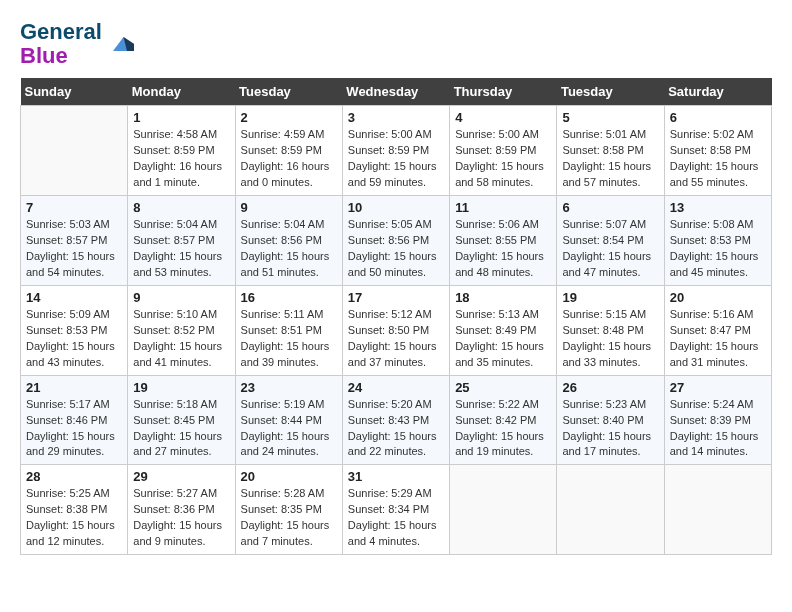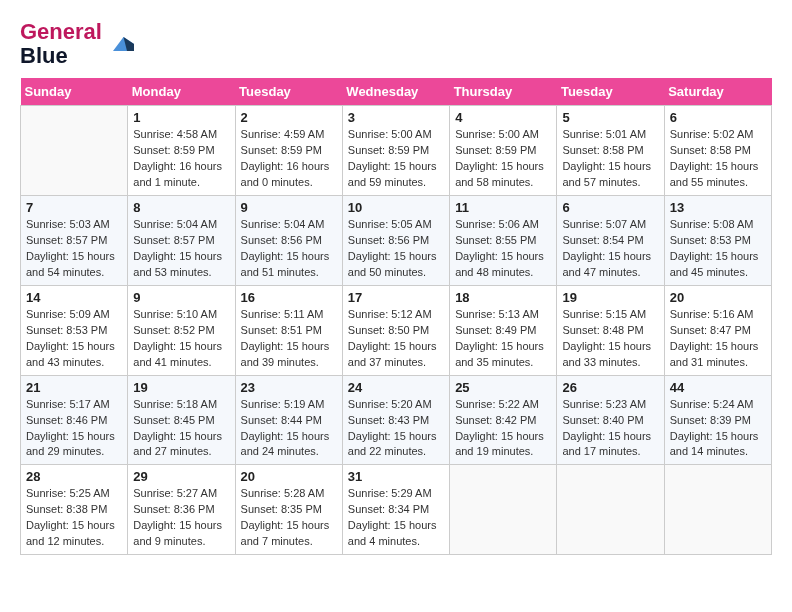--- a/index.html
+++ b/index.html
@@ -20,21 +20,21 @@
       display: flex;
       align-items: center;
     }
     .logo-text {
       font-size: 22px;
       font-weight: bold;
       color: #1a3a5c;
       line-height: 1.1;
     }
     .logo-text span {
-      color: #be185d;
+      color: #0c4a6e;
     }
     .logo-icon {
       width: 28px;
       height: 28px;
       margin-left: 4px;
     }
     .title-block {
       text-align: right;
     }
     .month-title {
@@ -45,21 +45,21 @@
     .location {
       font-size: 15px;
       color: #333;
     }
     .calendar {
       width: 100%;
       border-collapse: collapse;
       font-size: 11px;
     }
     .calendar th {
-      background-color: #ec4899;
+      background-color: #404040;
       color: #fff;
       padding: 6px 4px;
       text-align: left;
       font-size: 13px;
       font-weight: bold;
     }
     .calendar td {
       border: 1px solid #ccc;
       vertical-align: top;
       padding: 4px 5px;
@@ -87,21 +87,21 @@
     }
   </style>
 </head>
 <body>
 
 <div class="header">
   <div class="logo">
     <div>
       <div class="logo-text">
         <span>General</span><br>
-        <span style="color:#0f172a;">Blue</span>
+        <span style="color:#a21caf;">Blue</span>
       </div>
     </div>
     <svg class="logo-icon" viewBox="0 0 40 40">
       <polygon points="10,30 25,10 40,20 40,30" fill="#4a90d9"></polygon>
       <polygon points="25,10 40,20 40,30 30,30" fill="#1a3a5c"></polygon>
     </svg>
   </div>
   <div class="title-block">
     <div class="month-title"></div>
     <div class="location"></div>
@@ -227,21 +227,21 @@
         </td>
         <td>
           <span class="day-number">25</span>
           <div class="day-info">Sunrise: 5:22 AM<br>Sunset: 8:42 PM<br>Daylight: 15 hours<br>and 19 minutes.</div>
         </td>
         <td>
           <span class="day-number">26</span>
           <div class="day-info">Sunrise: 5:23 AM<br>Sunset: 8:40 PM<br>Daylight: 15 hours<br>and 17 minutes.</div>
         </td>
         <td>
-          <span class="day-number">44</span>
+          <span class="day-number">27</span>
           <div class="day-info">Sunrise: 5:24 AM<br>Sunset: 8:39 PM<br>Daylight: 15 hours<br>and 14 minutes.</div>
         </td>
       </tr>
       <tr>
         <td>
           <span class="day-number">28</span>
           <div class="day-info">Sunrise: 5:25 AM<br>Sunset: 8:38 PM<br>Daylight: 15 hours<br>and 12 minutes.</div>
         </td>
         <td>
           <span class="day-number">29</span>

